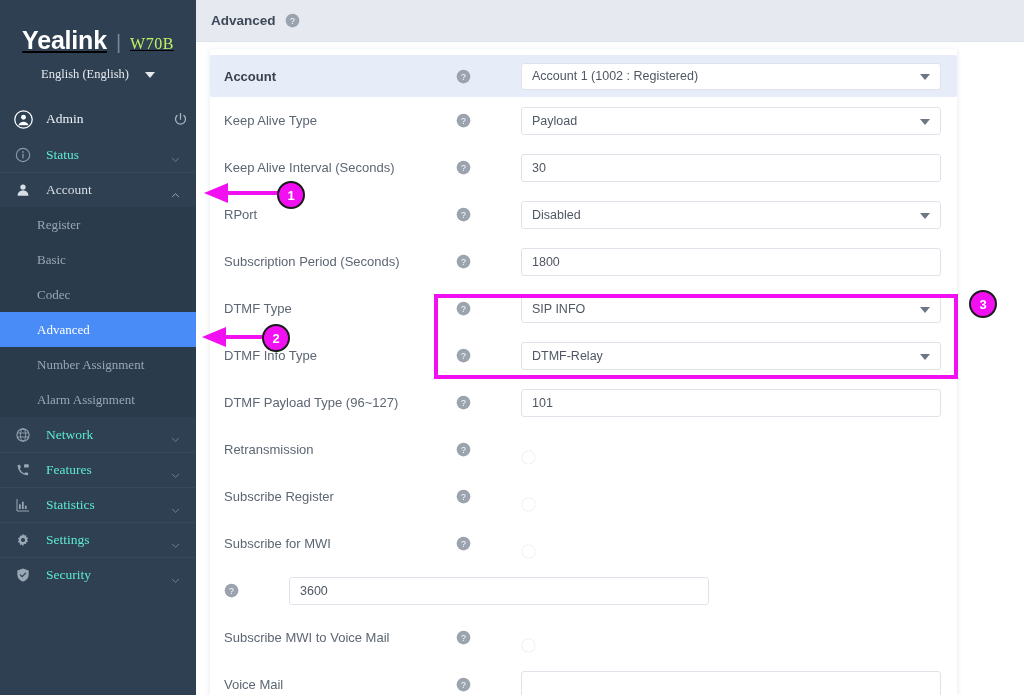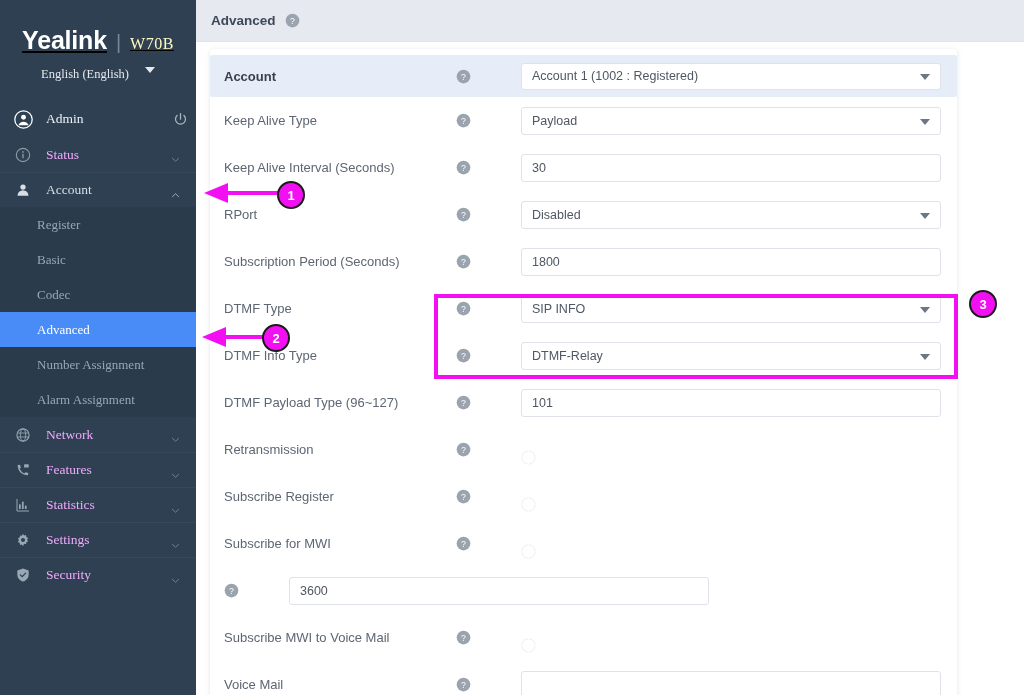--- a/index.html
+++ b/index.html
@@ -24,25 +24,25 @@
     text-align: center;
   }
   .brand-row { display: flex; align-items: baseline; justify-content: center; gap: 9px; text-decoration: underline; }
   .brand-name {
     font-family: "Liberation Sans", sans-serif;
     font-size: 25px; font-weight: bold; color: #ffffff; letter-spacing: -0.2px;
   }
   .brand-sep { color: #7b8794; font-size: 20px; font-weight: 300; }
   .brand-model {
     font-family: "Liberation Serif", serif;
-    font-size: 16px; color: #fef9c3; letter-spacing: 0.5px;
+    font-size: 16px; color: #bef264; letter-spacing: 0.5px;
   }
   .lang {
     margin-top: 12px;
-    display: flex; align-items: flex-start; justify-content: center; gap: 16px;
+    display: flex; align-items: center; justify-content: center; gap: 16px;
     cursor: pointer;
   }
   .lang-label {
     font-family: "Liberation Serif", serif;
     font-size: 12.5px; color: #e6e9ec;
   }
   .caret-down {
     width: 0; height: 0;
     border-left: 5px solid transparent;
     border-right: 5px solid transparent;
@@ -71,21 +71,21 @@
     display: flex; align-items: center;
     padding: 0 16px 0 14px;
     cursor: pointer;
     position: relative;
   }
   .nav-item + .nav-item { border-top: 1px solid rgba(255,255,255,0.045); }
   .nav-icon { width: 17px; height: 17px; flex: 0 0 17px; display:flex; align-items:center; justify-content:center; }
   .nav-label {
     flex: 1; margin-left: 15px;
     font-family: "Liberation Serif", serif;
-    font-size: 13.5px; color: #f0abfc;
+    font-size: 13.5px; color: #5eead4;
   }
   .nav-item.open .nav-label { color: #d8dee5; }
   .chev { width: 9px; height: 9px; flex: 0 0 9px; opacity: .75; }
 
   .subitem {
     height: 35px;
     display: flex; align-items: center;
     padding-left: 37px;
     cursor: pointer;
     background: #2a3b4c;

